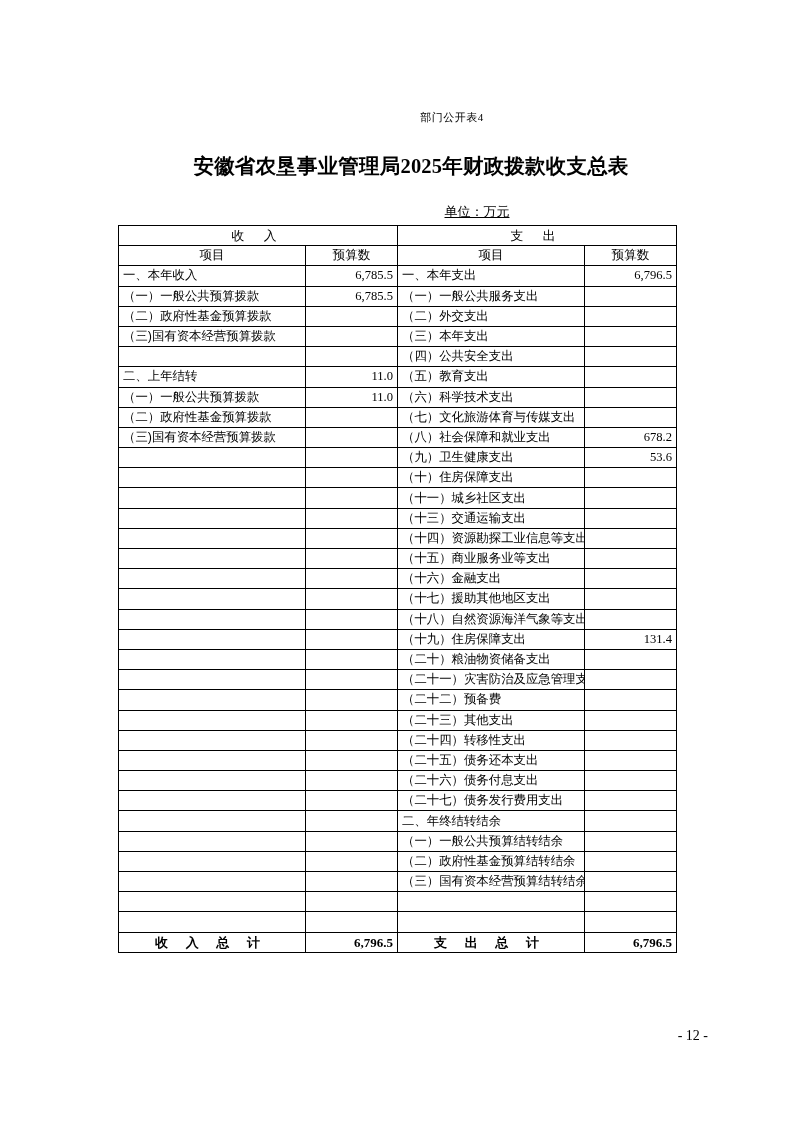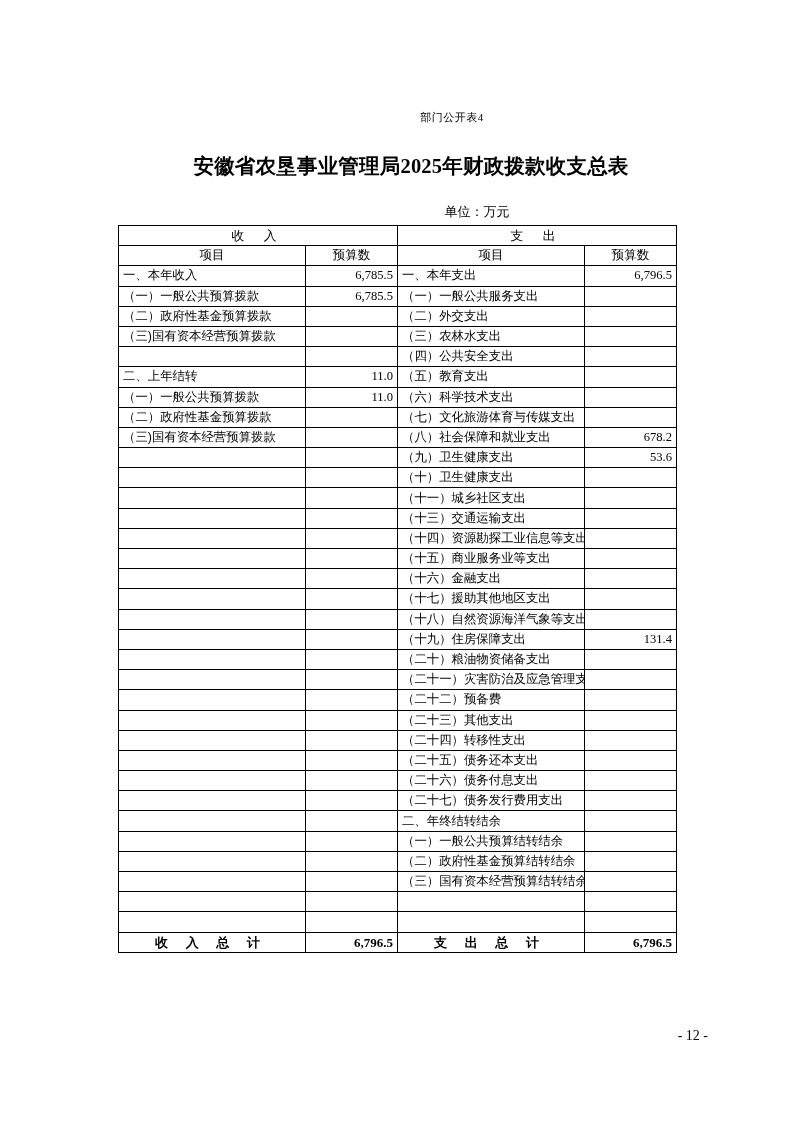--- a/index.html
+++ b/index.html
@@ -52,20 +52,21 @@
     position: absolute;
     top: 203px;
     left: 0;
     width: 794px;
     text-align: center;
     font-size: 13px;
   }
   .unit-line .inner {
     display: inline-block;
     margin-left: 160px;
+    text-decoration: underline;
   }
   table.budget {
     position: absolute;
     top: 225px;
     left: 118px;
     width: 558px;
     border-collapse: collapse;
     table-layout: fixed;
     font-size: 12.4px;
     font-family: "Liberation Sans", "DejaVu Sans", sans-serif;
@@ -172,21 +173,21 @@
         </tr>
         <tr>
           <td class="lbl">（二）政府性基金预算拨款</td>
           <td class="num"></td>
           <td class="lbl">（二）外交支出</td>
           <td class="num"></td>
         </tr>
         <tr>
           <td class="lbl">（三)国有资本经营预算拨款</td>
           <td class="num"></td>
-          <td class="lbl">（三）农林水支出</td>
+          <td class="lbl">（三）本年支出</td>
           <td class="num"></td>
         </tr>
         <tr>
           <td class="lbl"></td>
           <td class="num"></td>
           <td class="lbl">（四）公共安全支出</td>
           <td class="num"></td>
         </tr>
         <tr>
           <td class="lbl">二、上年结转</td>
@@ -214,21 +215,21 @@
         </tr>
         <tr>
           <td class="lbl"></td>
           <td class="num"></td>
           <td class="lbl">（九）卫生健康支出</td>
           <td class="num">53.6</td>
         </tr>
         <tr>
           <td class="lbl"></td>
           <td class="num"></td>
-          <td class="lbl">（十）卫生健康支出</td>
+          <td class="lbl">（十）住房保障支出</td>
           <td class="num"></td>
         </tr>
         <tr>
           <td class="lbl"></td>
           <td class="num"></td>
           <td class="lbl">（十一）城乡社区支出</td>
           <td class="num"></td>
         </tr>
         <tr>
           <td class="lbl"></td>

